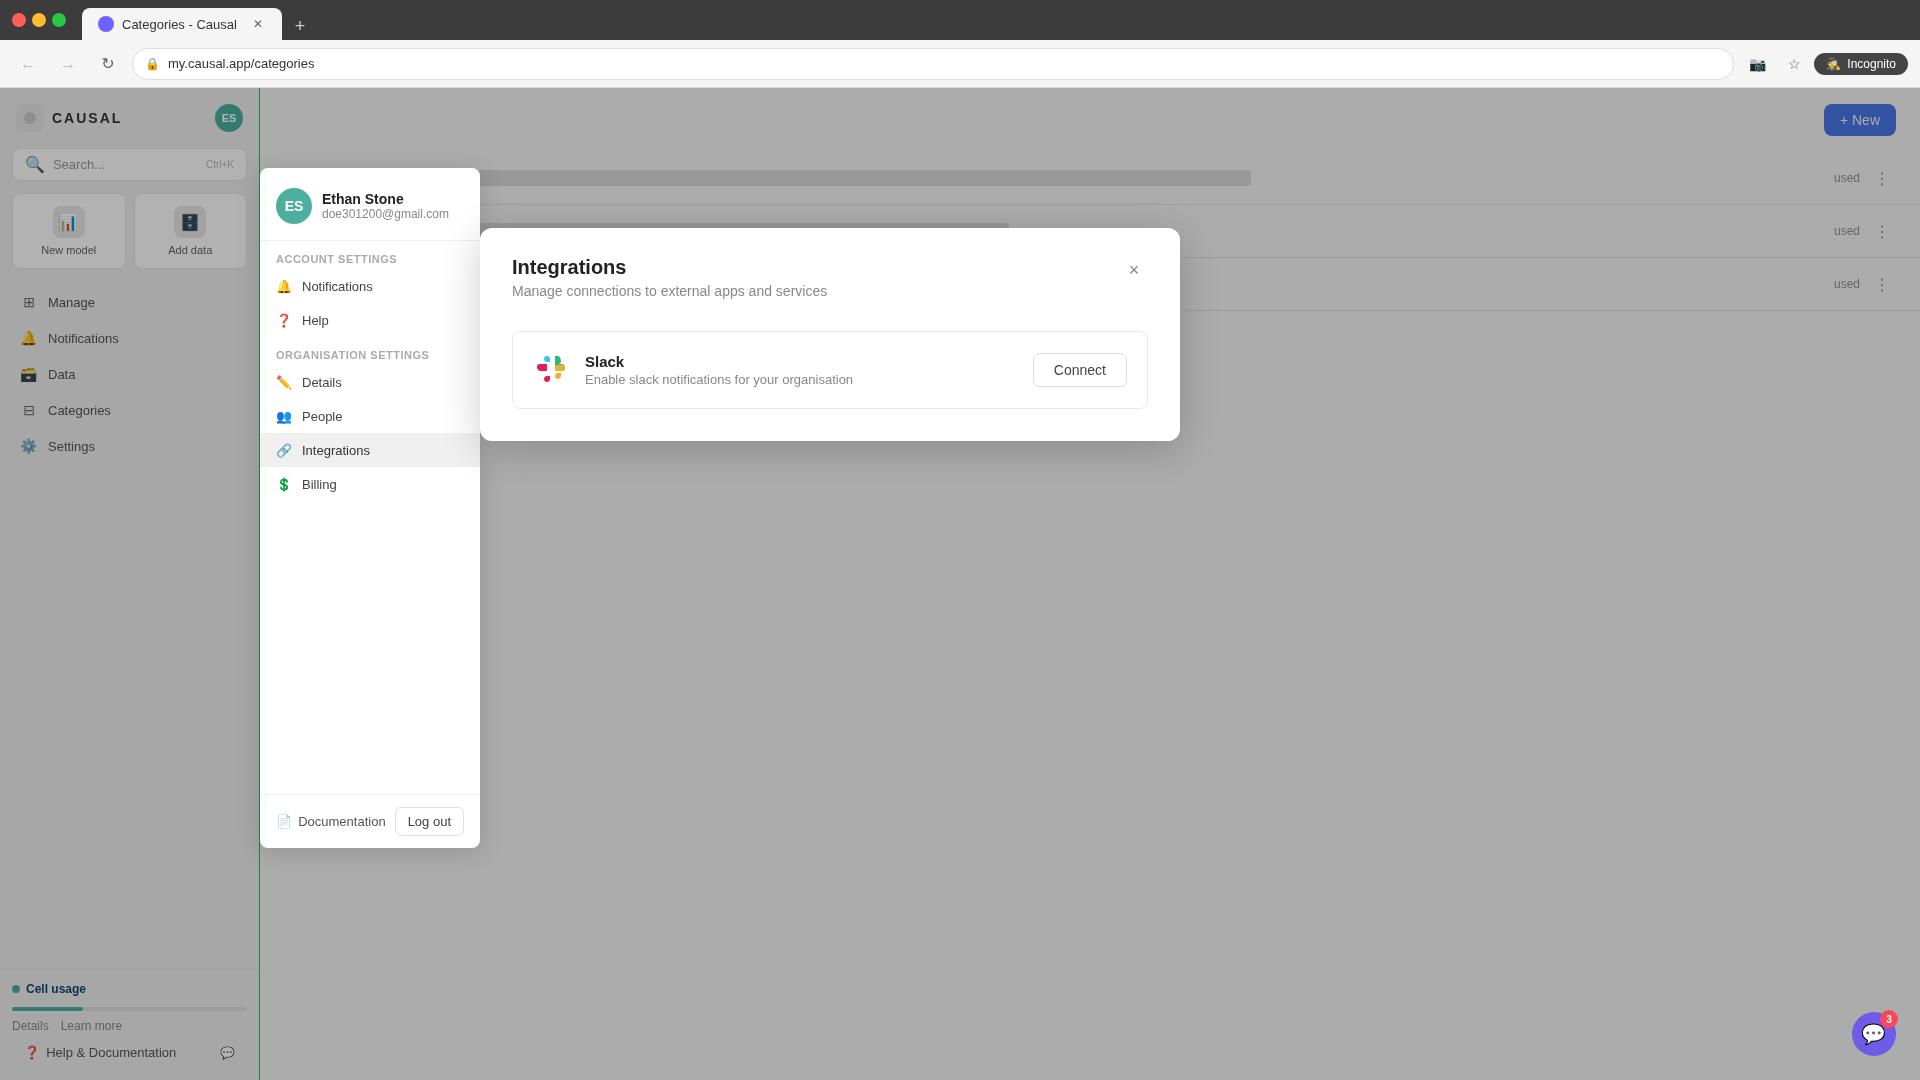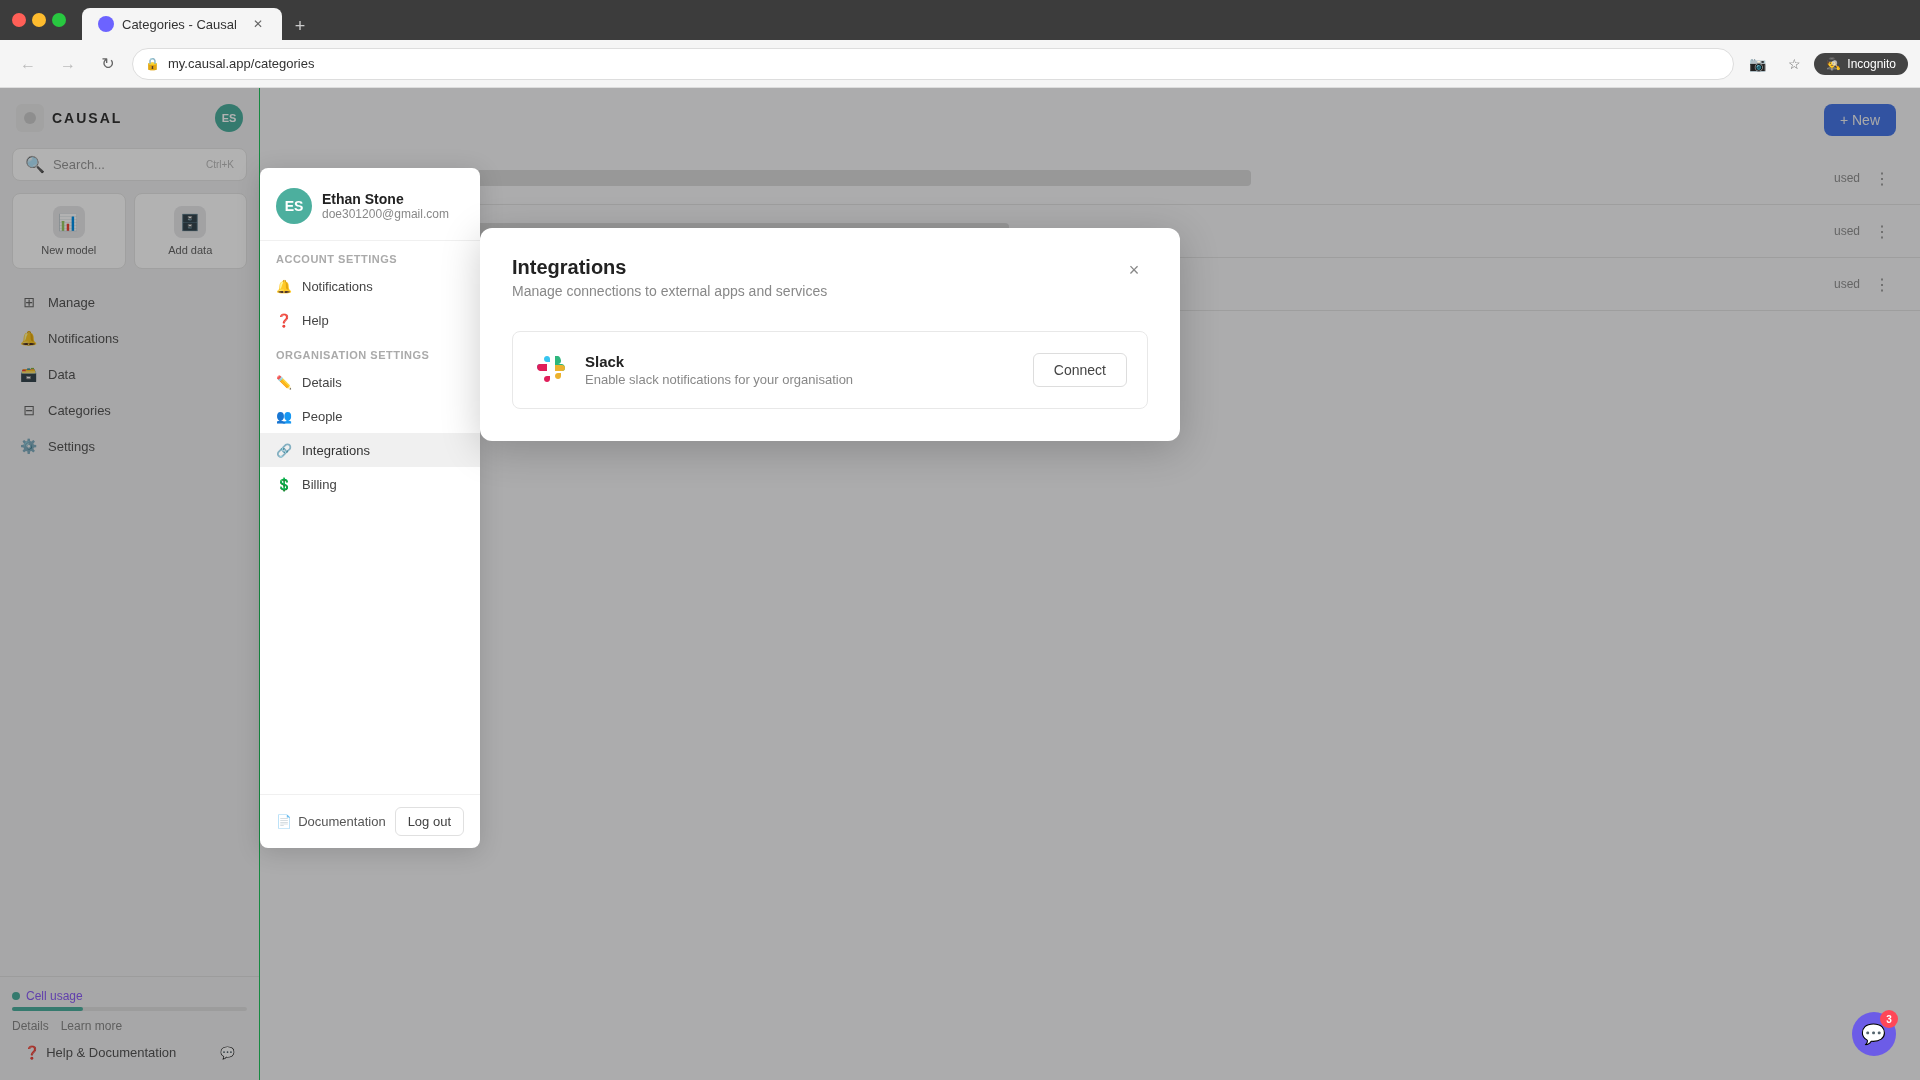--- a/index.html
+++ b/index.html
@@ -45,21 +45,21 @@
 
     .sidebar-actions { display: flex; gap: 8px; padding: 0 12px 16px; }
     .sidebar-action-btn { flex: 1; display: flex; flex-direction: column; align-items: center; gap: 6px; padding: 12px 8px; background: white; border-radius: 8px; cursor: pointer; border: 1px solid #e5e5e5; }
     .sidebar-action-icon { width: 32px; height: 32px; background: #e8e8ea; border-radius: 8px; display: flex; align-items: center; justify-content: center; font-size: 16px; }
 
     .sidebar-nav { flex: 1; padding: 0 8px; }
     .sidebar-nav-item { display: flex; align-items: center; gap: 10px; padding: 8px 12px; border-radius: 6px; cursor: pointer; font-size: 13px; color: #555; margin-bottom: 2px; }
     .sidebar-nav-icon { width: 18px; height: 18px; display: flex; align-items: center; justify-content: center; font-size: 14px; color: #666; }
 
     .sidebar-footer { padding: 12px; border-top: 1px solid #e0e0e0; }
-    .sidebar-cell-usage { font-size: 12px; color: #8b5cf6; display: flex; align-items: center; gap: 6px; margin-bottom: 4px; }
+    .sidebar-cell-usage { font-size: 12px; color: #0c4a6e; display: flex; align-items: center; gap: 6px; margin-bottom: 11px; font-weight: bold; }
     .cell-usage-dot { width: 8px; height: 8px; background: #4caf9e; border-radius: 50%; }
     .sidebar-footer-links { display: flex; gap: 12px; }
     .sidebar-footer-link { font-size: 12px; color: #888; cursor: pointer; }
     .sidebar-help { display: flex; align-items: center; gap: 6px; padding: 8px 12px; border-radius: 6px; cursor: pointer; font-size: 13px; color: #555; margin-top: 4px; }
 
     
     .main-content { flex: 1; height: 940px; overflow: hidden; position: relative; filter: brightness(0.95); }
     .main-header { padding: 16px 24px; display: flex; align-items: center; justify-content: flex-end; }
     .new-btn { background: #4c7ef3; color: white; border-radius: 8px; padding: 8px 16px; font-size: 14px; display: flex; align-items: center; gap: 6px; cursor: pointer; font-weight: 500; }
 

